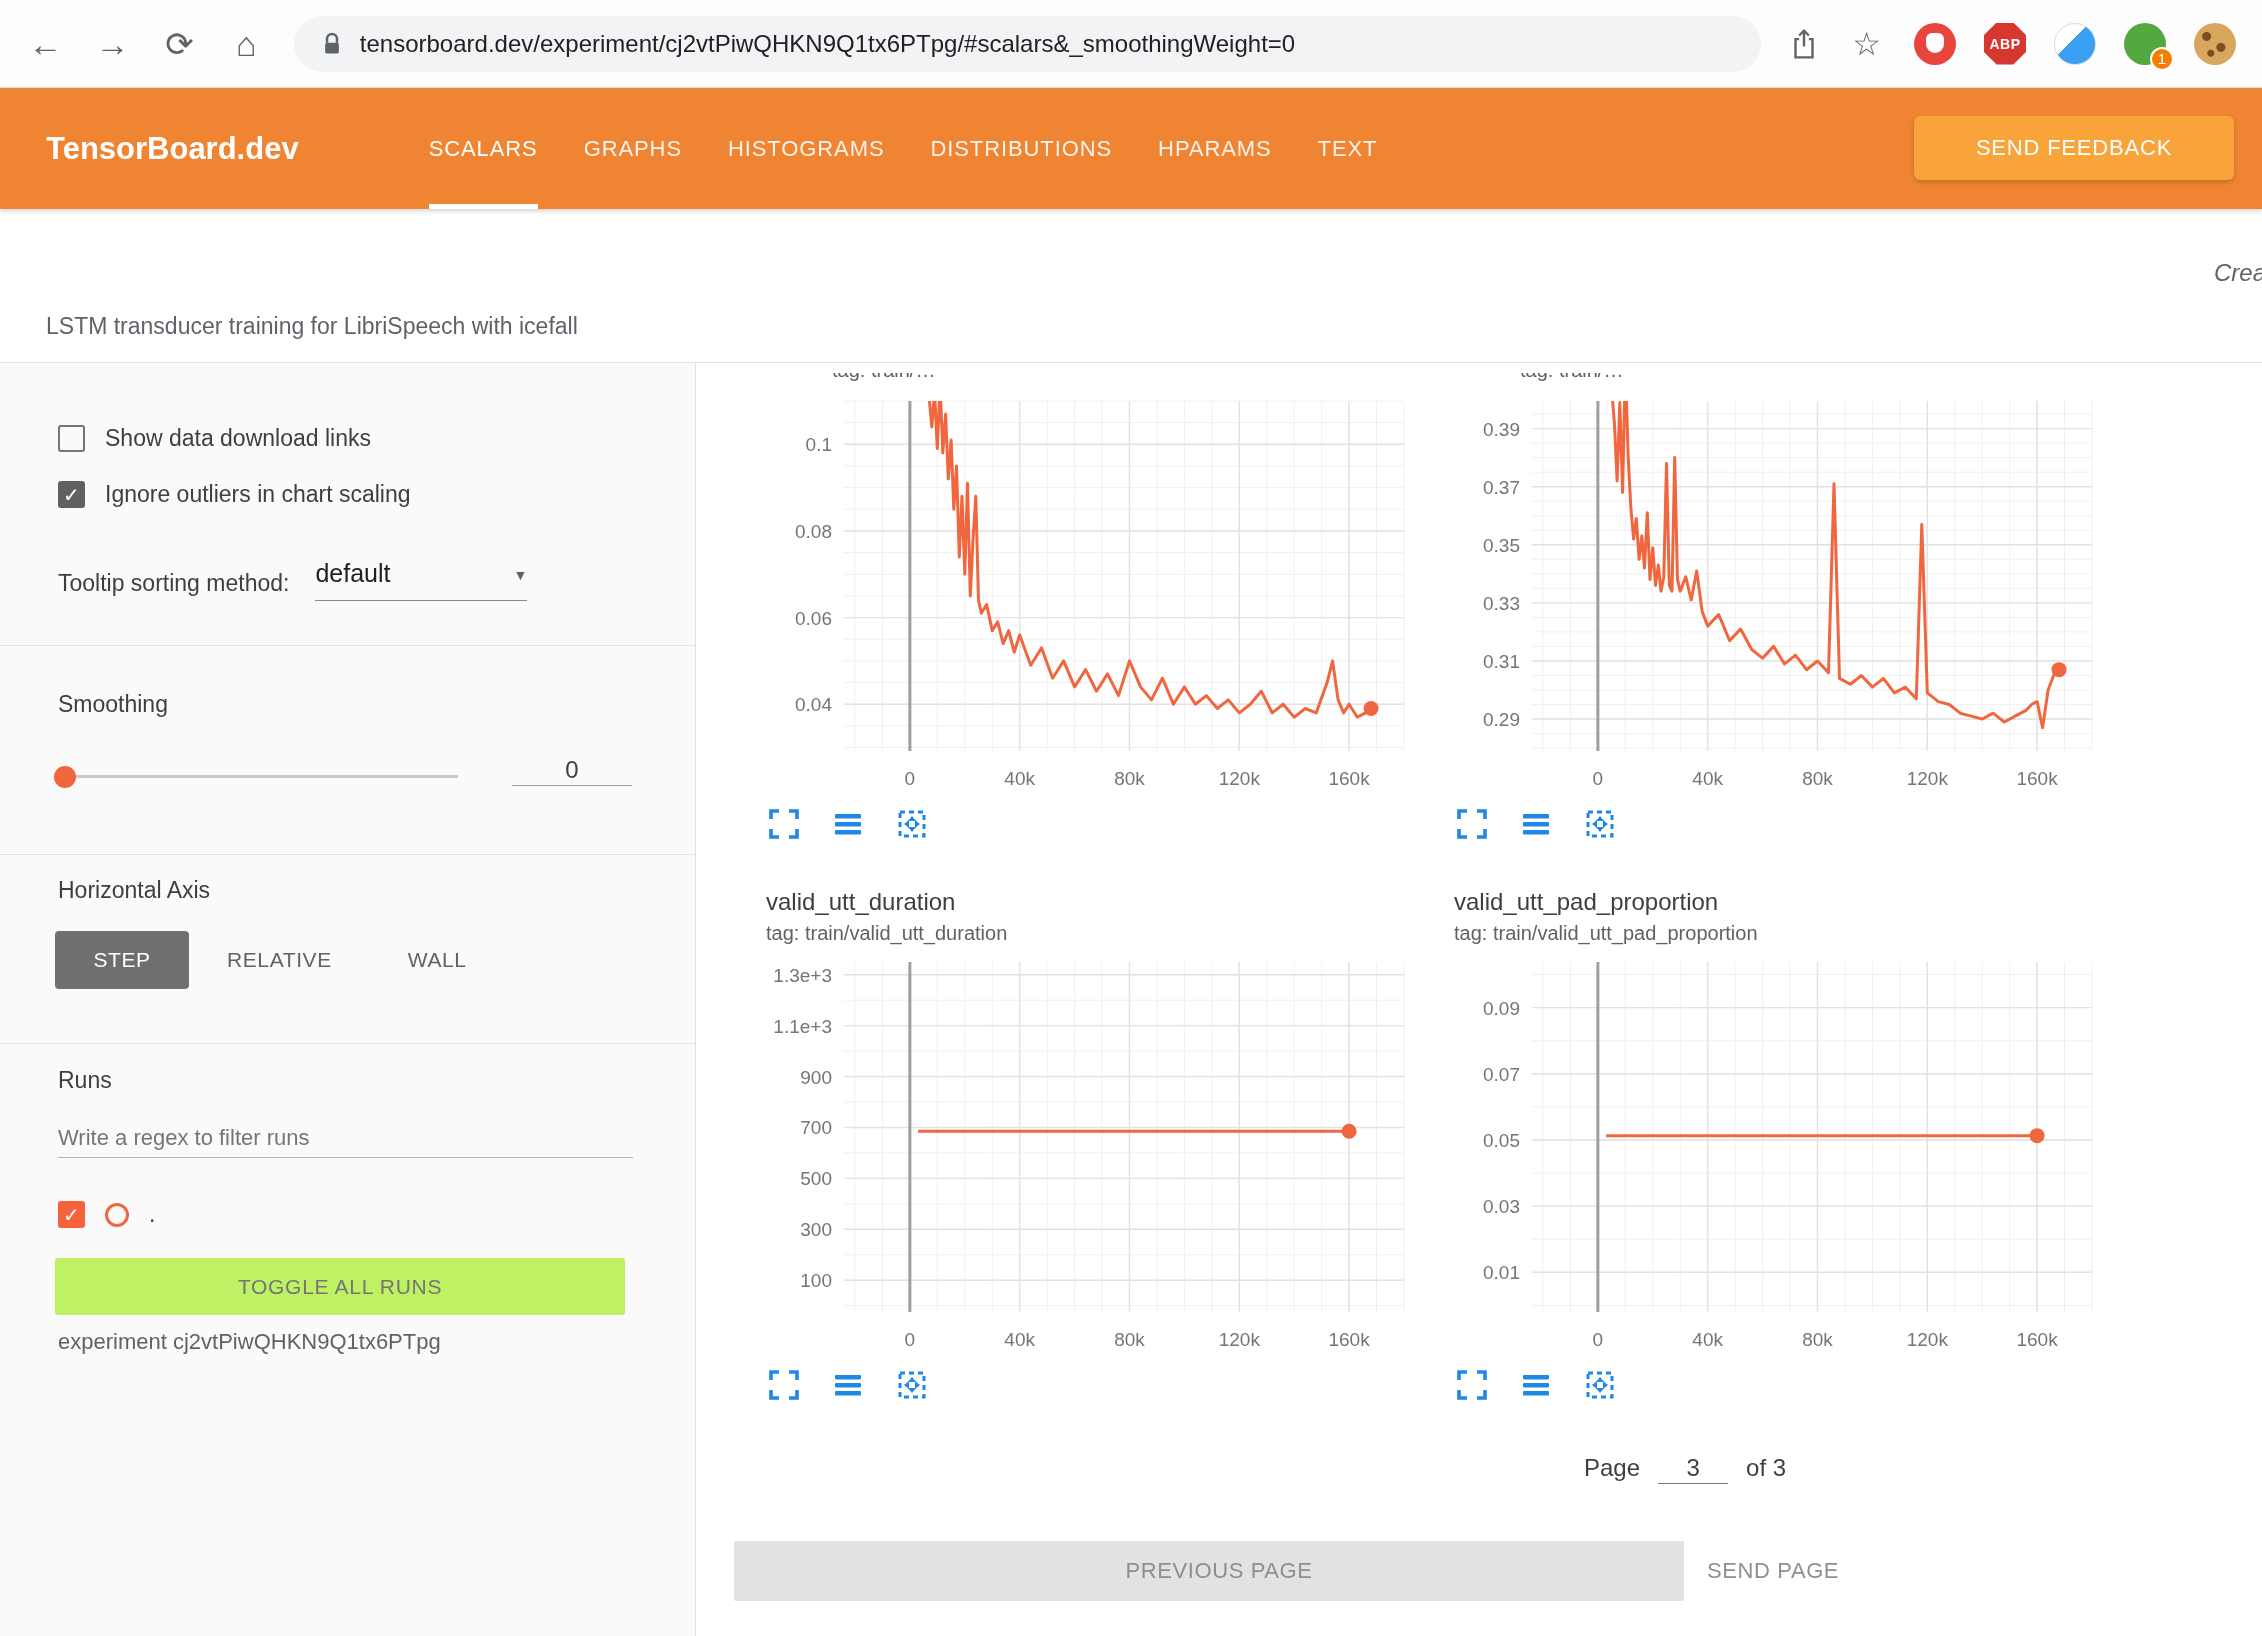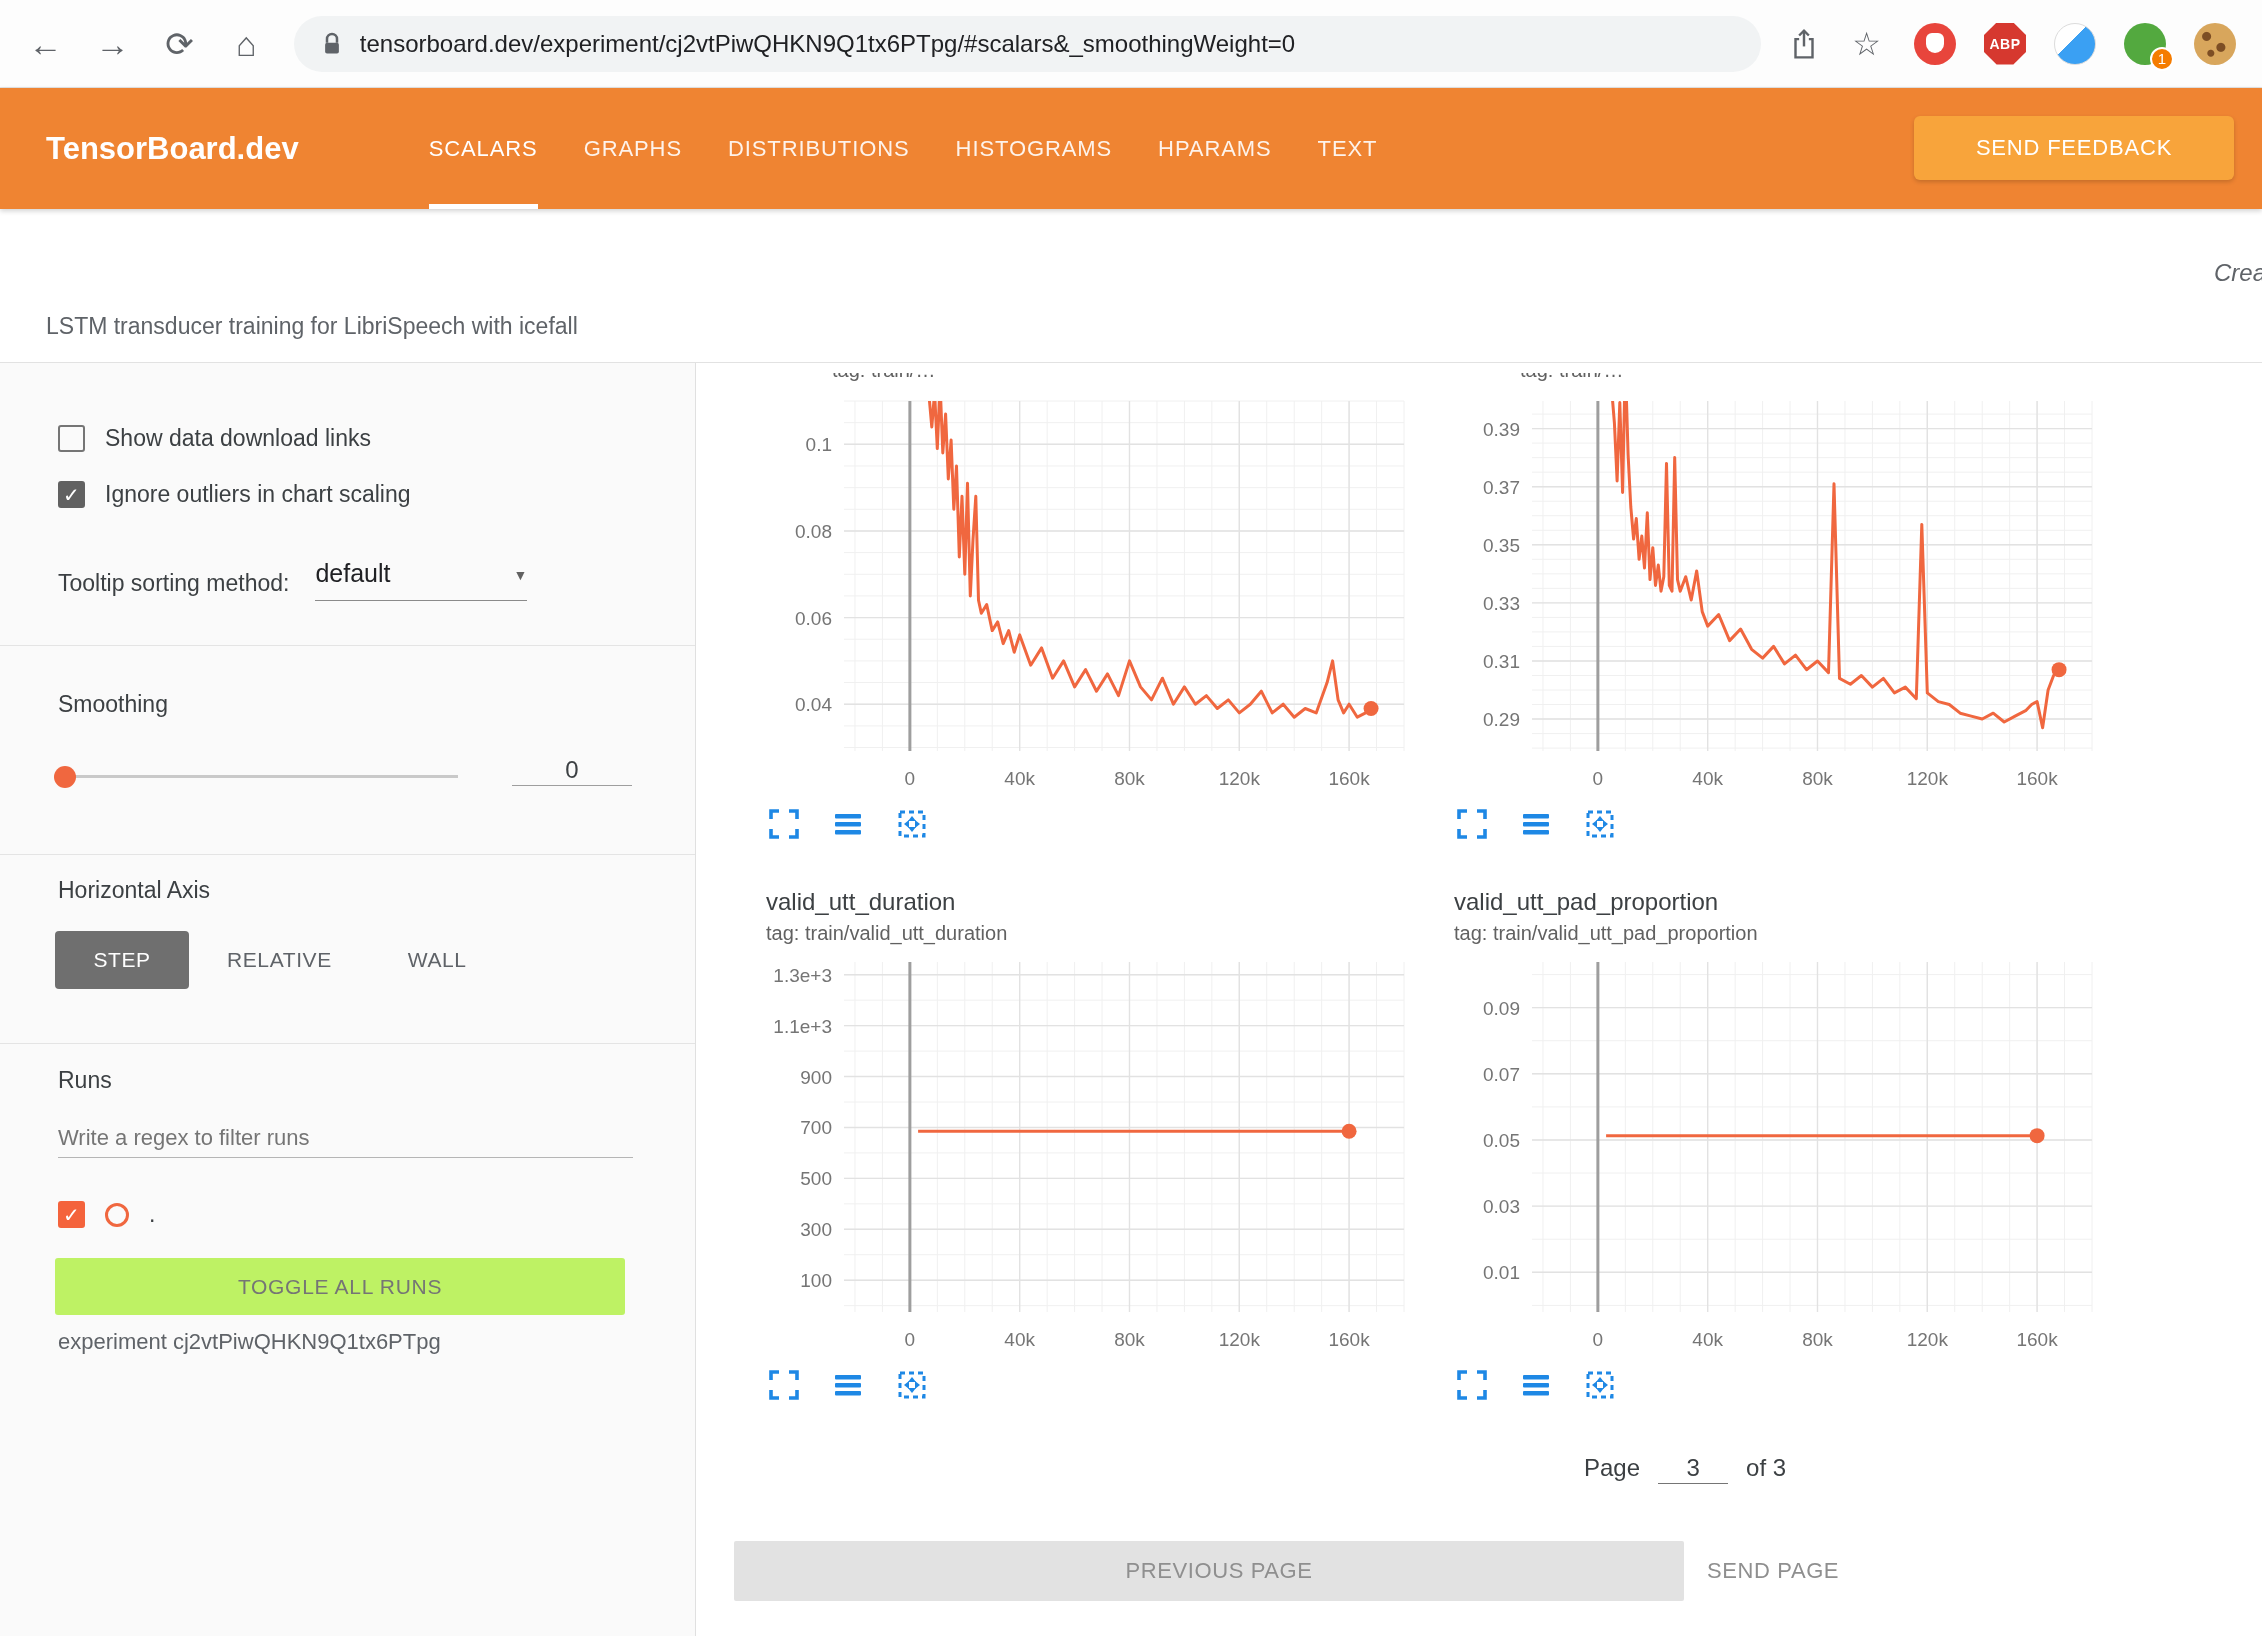--- a/index.html
+++ b/index.html
@@ -160,22 +160,22 @@
       <span class="badge">1</span>
     </div>
     <div class="ext cookie"></div>
   </div>
 
   <div class="tb-header">
     <div class="logo">TensorBoard.dev</div>
     <nav class="tabs">
       <span class="tab active">SCALARS</span>
       <span class="tab">GRAPHS</span>
+      <span class="tab">HISTOGRAMS</span>
       <span class="tab">DISTRIBUTIONS</span>
-      <span class="tab">HISTOGRAMS</span>
       <span class="tab">HPARAMS</span>
       <span class="tab">TEXT</span>
     </nav>
     <button class="feedback">SEND FEEDBACK</button>
   </div>
 
   <div class="subheader">
     <span class="crea">Crea</span>
     <span class="exp-title">LSTM transducer training for LibriSpeech with icefall</span>
   </div>

